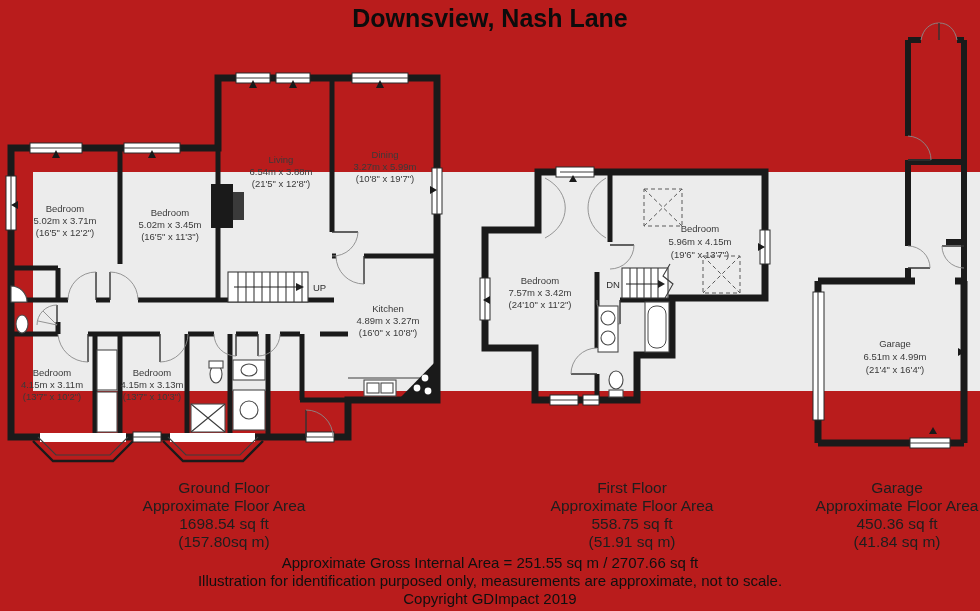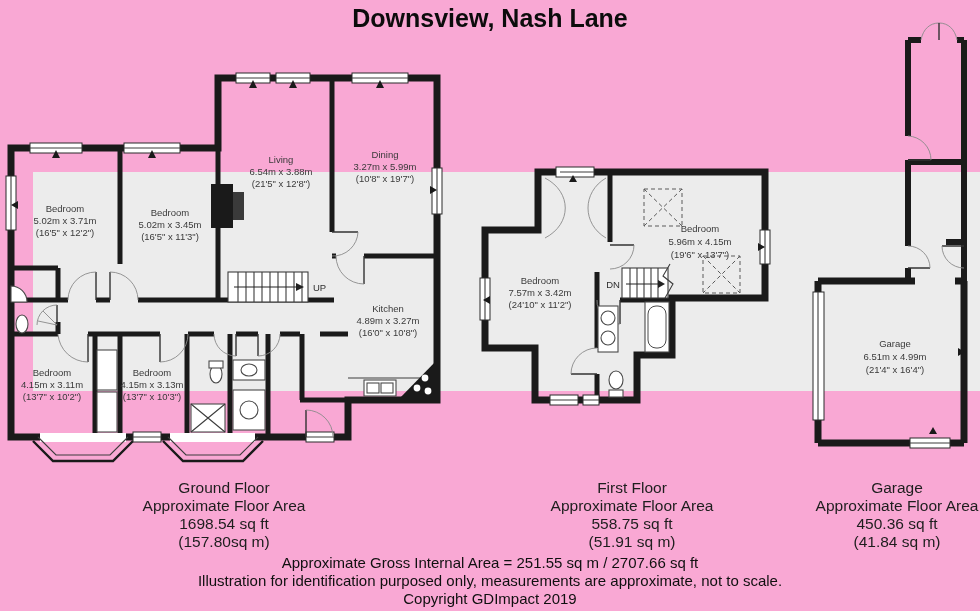--- a/index.html
+++ b/index.html
@@ -1,16 +1,16 @@
 <!DOCTYPE html>
 <html><head>
 <meta charset="utf-8">
 <style>
   html,body{margin:0;padding:0;background:#ffffff;}
-  .page{position:relative;width:980px;height:611px;background:#f9a8d4;font-family:"Liberation Sans",sans-serif;overflow:hidden;}
+  .page{position:relative;width:980px;height:611px;background:#b91c1c;font-family:"Liberation Sans",sans-serif;overflow:hidden;}
   svg{display:block}
   svg text{font-family:"Liberation Sans",sans-serif;}
   .rl{font-size:9.5px;fill:#3a3a3a;}
   .st{font-size:9.5px;fill:#2f2f2f;}
   .sum{font-size:15.5px;fill:#1e1e1e;}
   .foot{font-size:15px;fill:#101010;}
   .ttl{font-size:25px;font-weight:bold;fill:#0c0c0c;}
   .wall{stroke:#1a1a1a;fill:none;}
   .thin{stroke:#3c3c3c;stroke-width:1.1;fill:none;}
   .fix{stroke:#4a4a4a;stroke-width:1.1;fill:#ffffff;}

